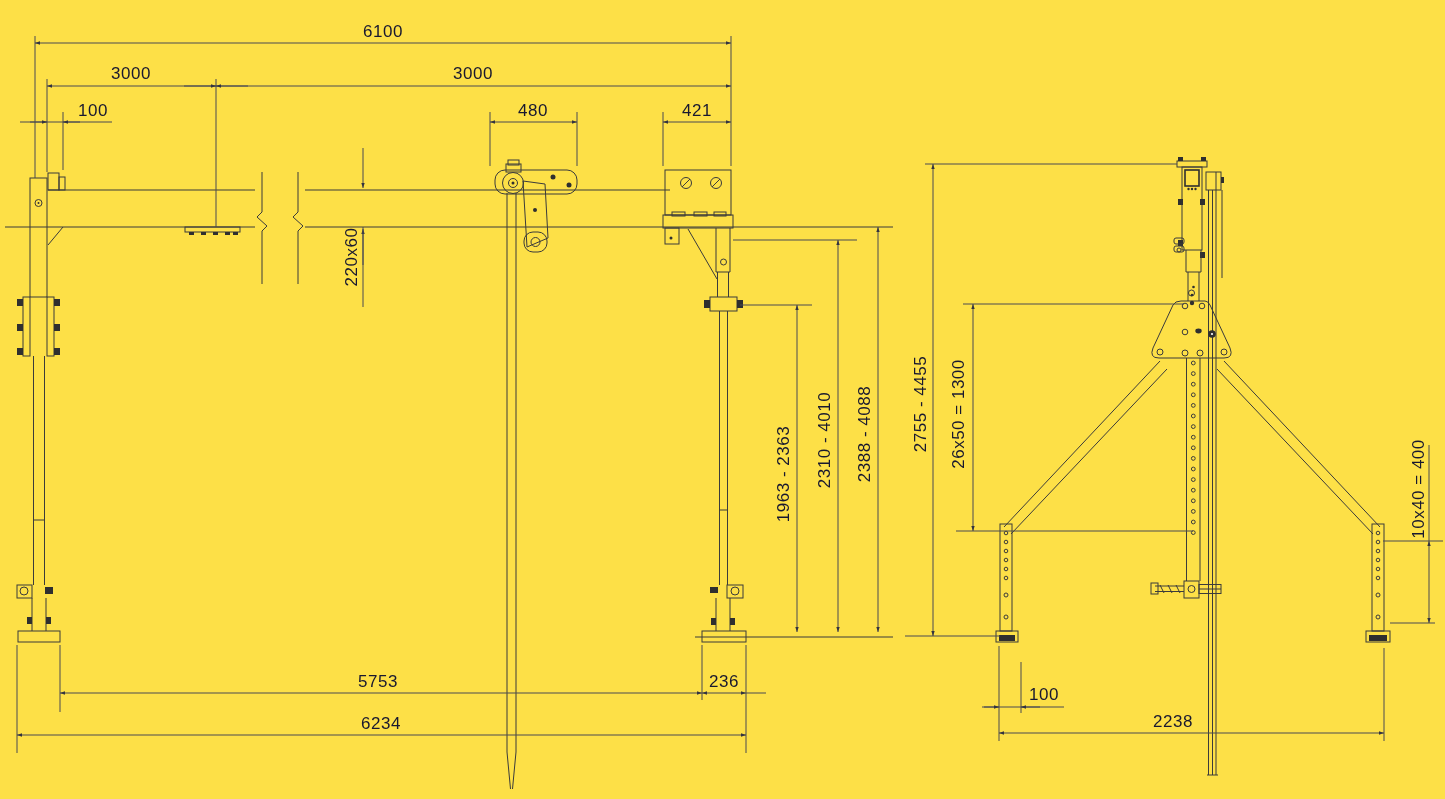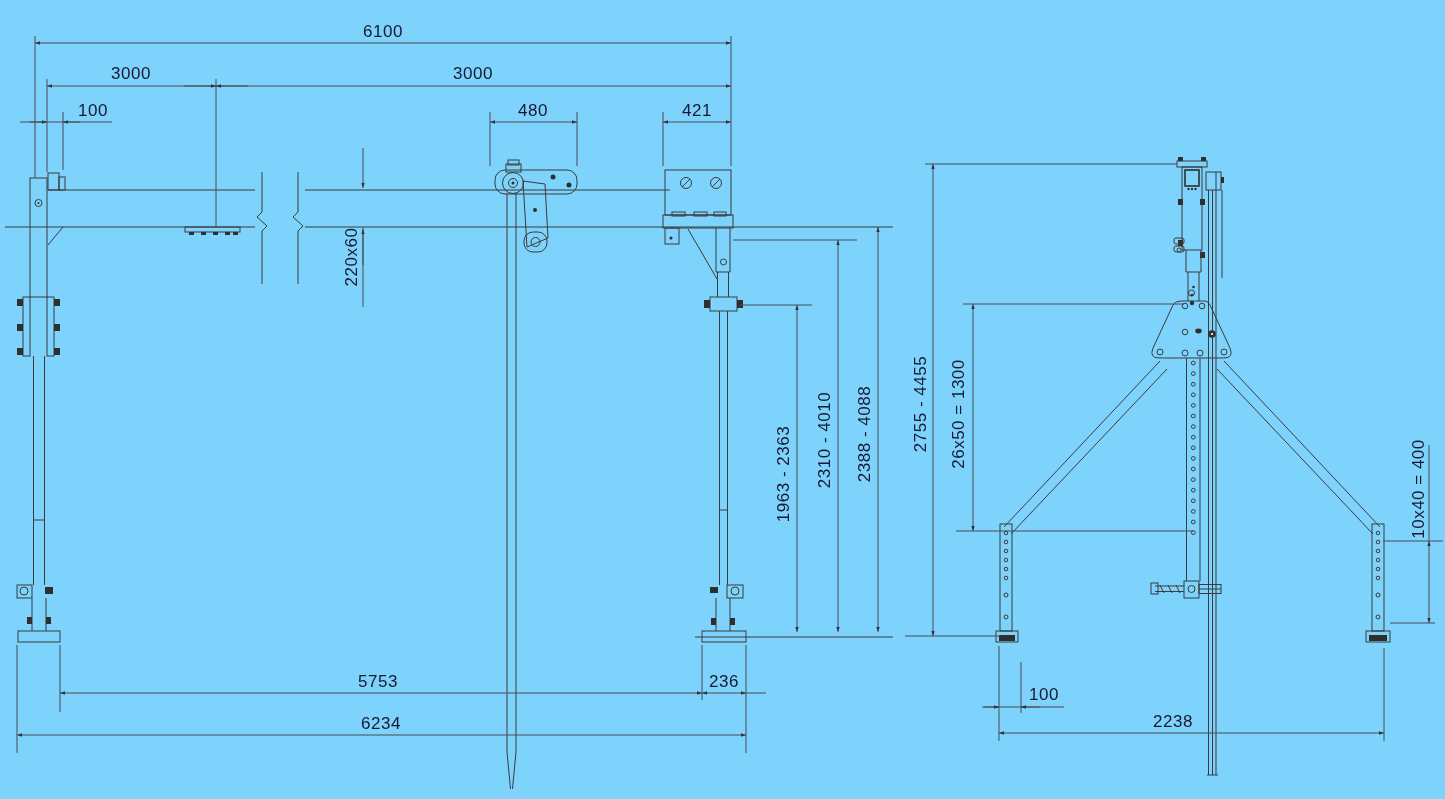--- a/index.html
+++ b/index.html
@@ -1,16 +1,16 @@
 <!DOCTYPE html>
 <html><head>
 <meta charset="utf-8">
 <style>
   html,body{margin:0;padding:0;background:#ffffff;}
-  .sheet{width:1445px;height:799px;position:relative;background:#7dd3fc;overflow:hidden;
+  .sheet{width:1445px;height:799px;position:relative;background:#fde047;overflow:hidden;
          font-family:"Liberation Sans", sans-serif;}
   svg{display:block;}
   .part{stroke:#3b3b3b;stroke-width:1;fill:none;}
   .part-thick{stroke:#2f2f2f;stroke-width:1.6;fill:none;}
   .fillpart{fill:#2f2f2f;stroke:none;}
   .dim{stroke:#4b4b52;stroke-width:1;fill:none;}
   .dimtext{fill:#181830;font-size:17px;letter-spacing:0.5px;}
   .mid{text-anchor:middle;}
 </style>
 </head>

